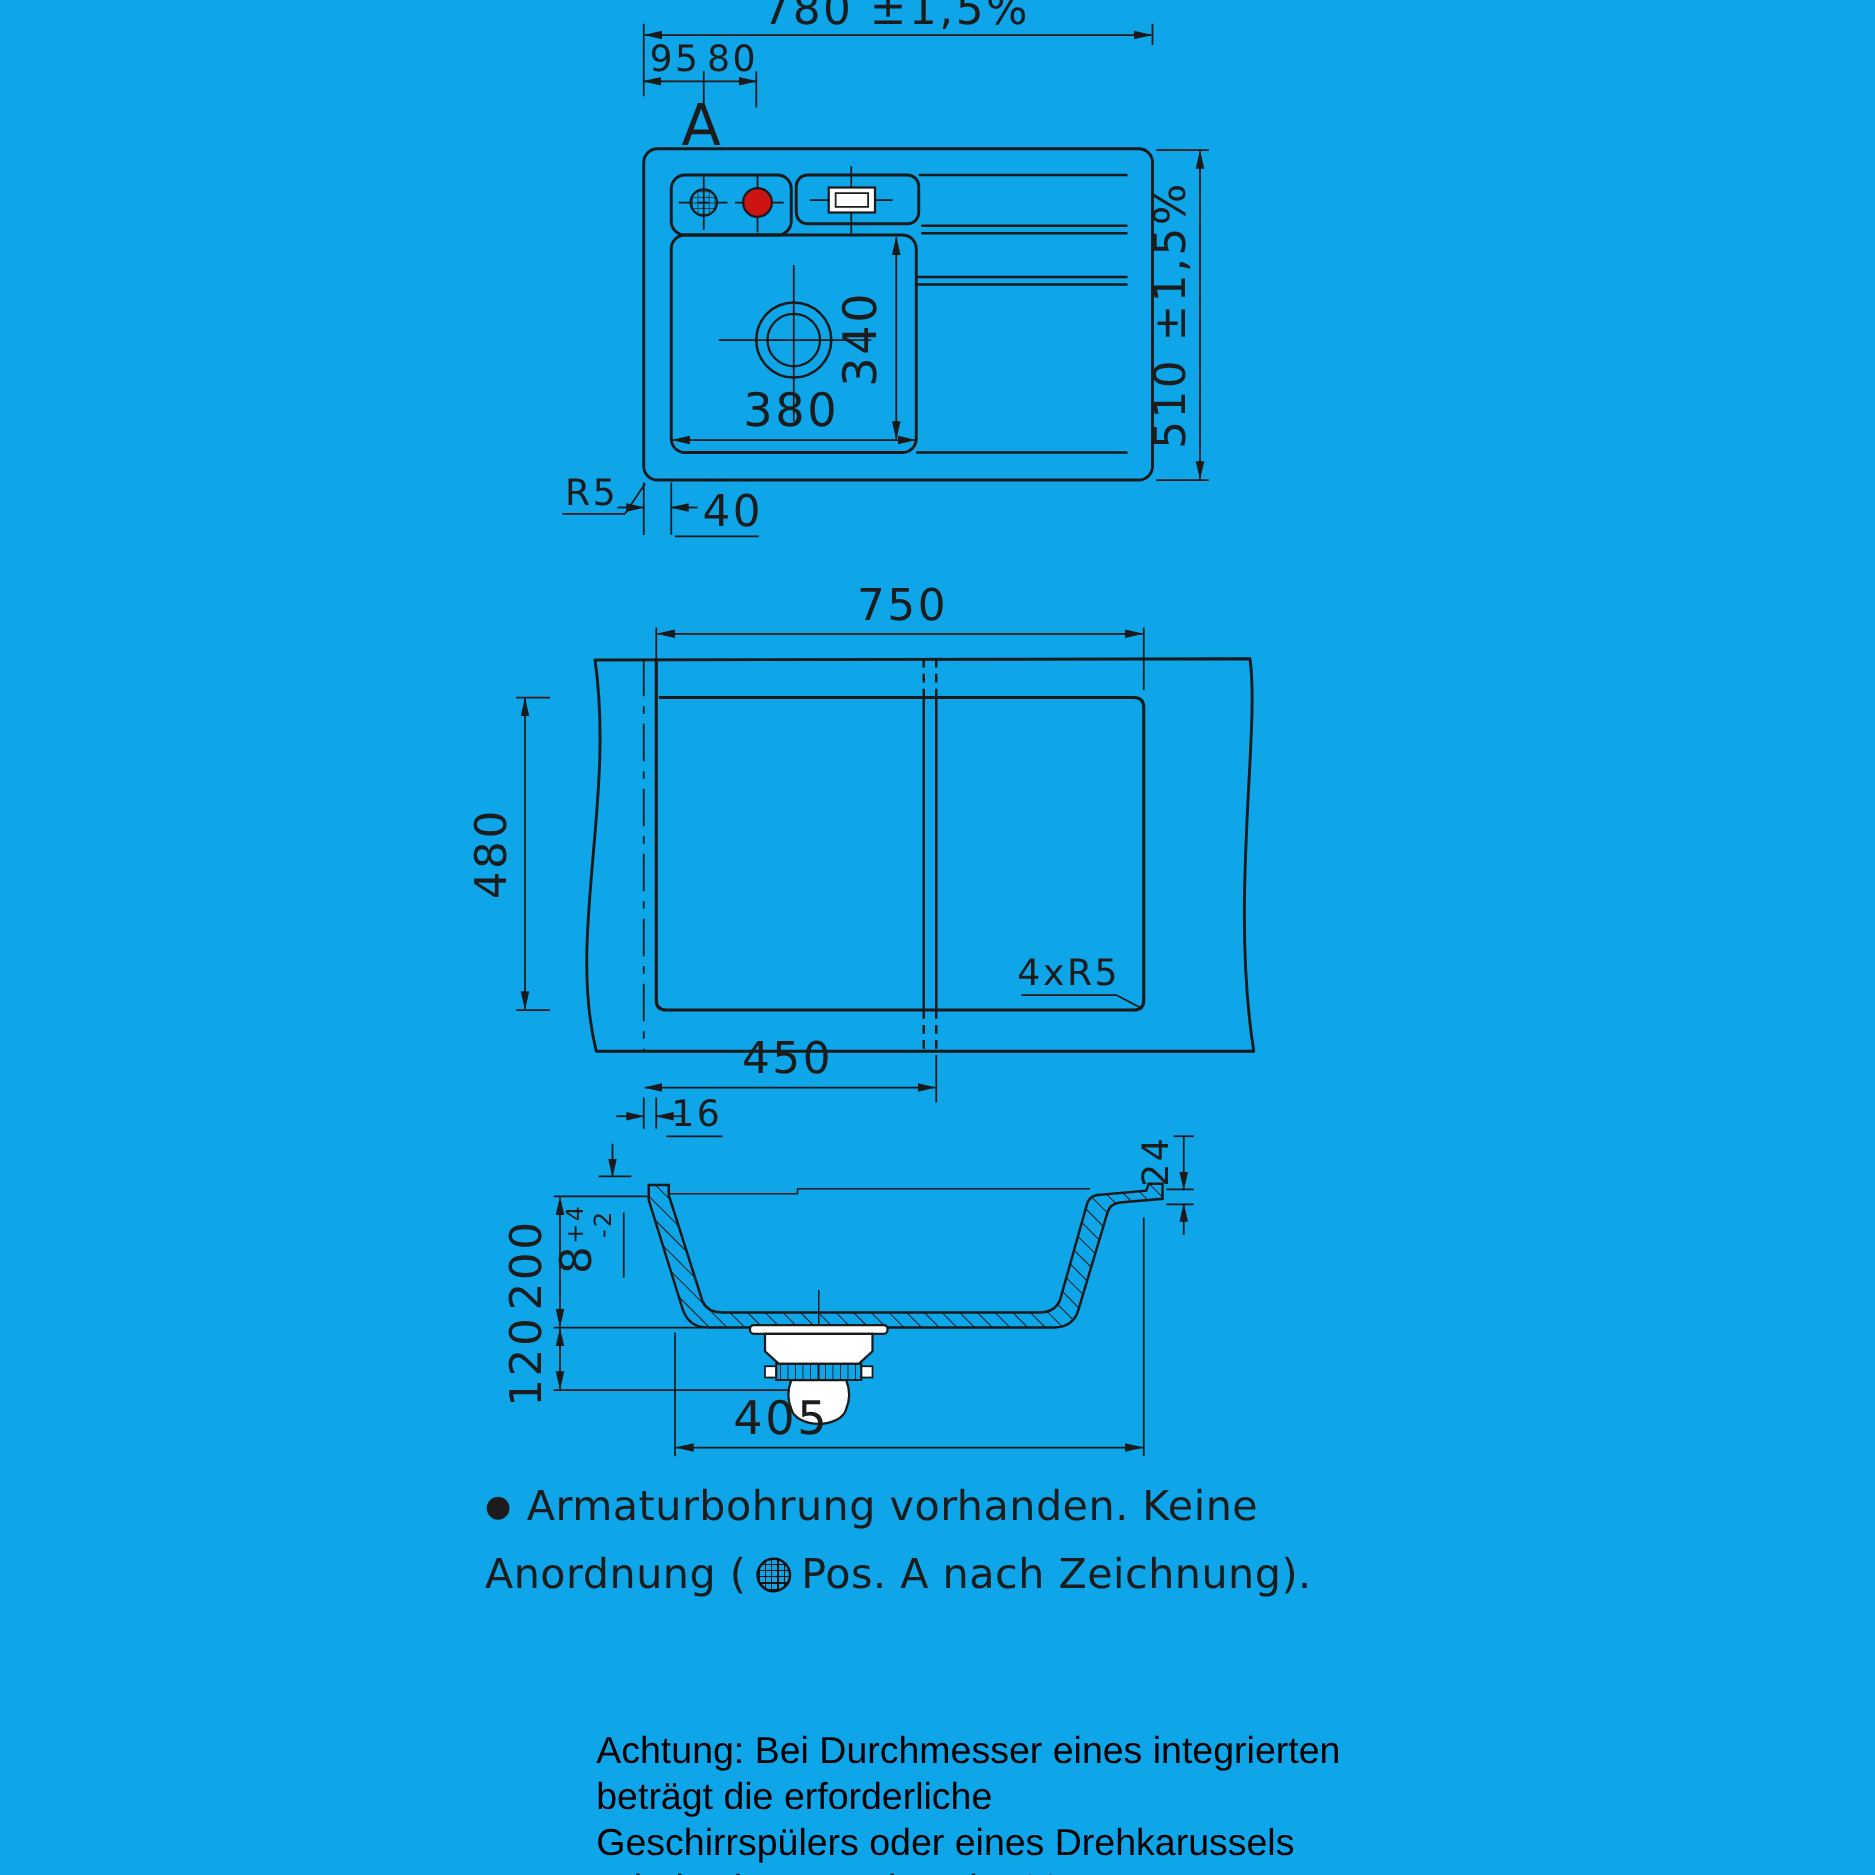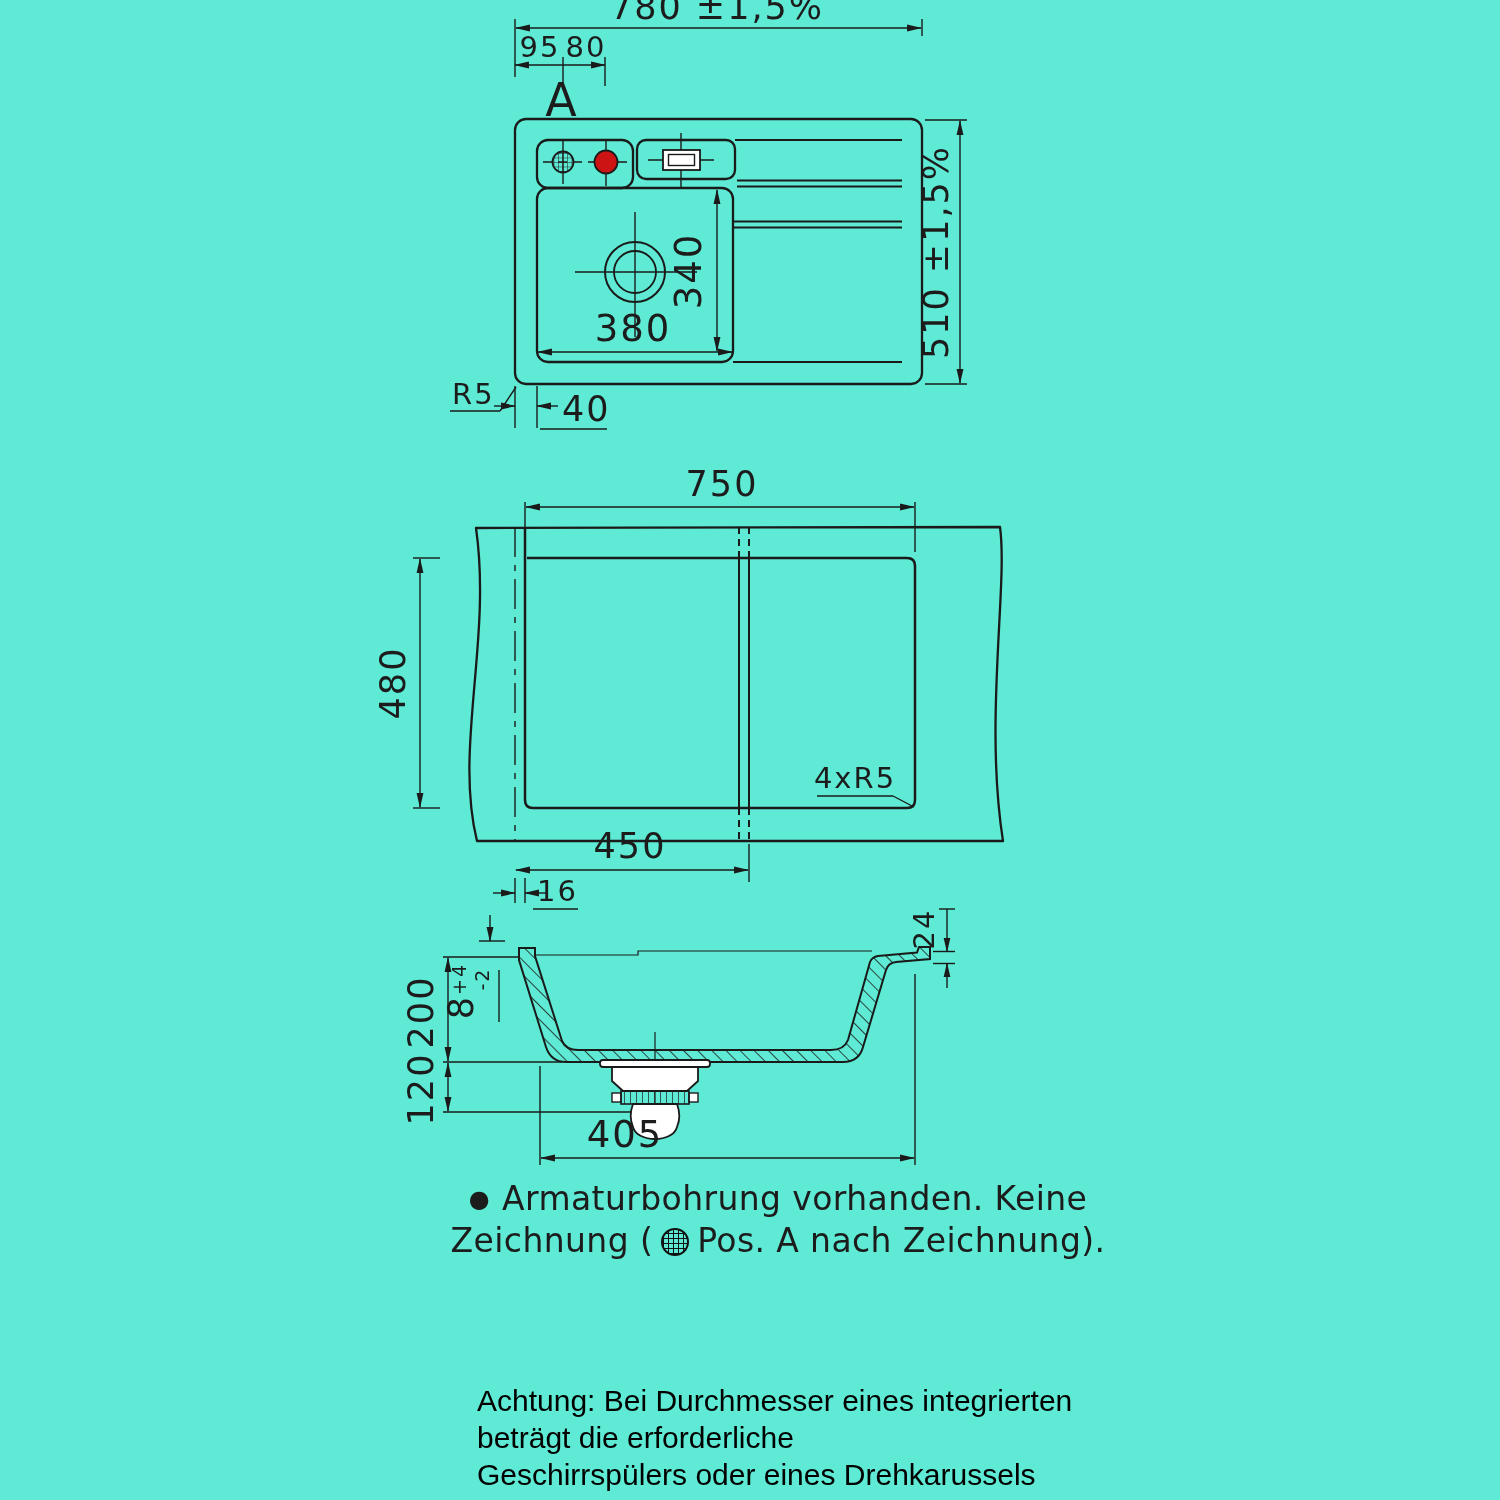--- a/index.html
+++ b/index.html
@@ -1,29 +1,29 @@
 <!DOCTYPE html>
 <html><head>
 <meta charset="utf-8">
 <style>
   html,body{margin:0;padding:0;background:#fff;}
-  #stage{position:relative;width:1500px;height:1500px;background:#5eead4;overflow:hidden;
+  #stage{position:relative;width:1500px;height:1500px;background:#0ea5e9;overflow:hidden;
          font-family:"DejaVu Sans",sans-serif;}
   svg{position:absolute;left:0;top:0;}
   .ol{stroke:#1a1a1a;stroke-width:2.3;fill:none;stroke-linejoin:round;}
   .tl{stroke:#1a1a1a;stroke-width:2;fill:none;}
   .dl{stroke:#1a1a1a;stroke-width:1.4;fill:none;}
   .thin{stroke:#1a1a1a;stroke-width:1.2;fill:none;}
   text{fill:#1c1c1c;font-family:"DejaVu Sans",sans-serif;letter-spacing:2px;}
   .d36{font-size:35px;}
   .d38{font-size:37px;}
   .d30{font-size:29px;}
   .d46{font-size:46px;}
-  .notes{position:absolute;left:388px;top:1178px;width:780px;font-size:33px;line-height:42px;
-         color:#1c1c1c;letter-spacing:0.4px;text-align:center;}
+  .notes{position:absolute;left:388px;top:1178px;width:780px;font-size:33px;line-height:54px;
+         color:#1c1c1c;letter-spacing:0.4px;}
   .notes .bullet{font-size:24px;vertical-align:3px;margin-right:12px;}
   .hatch-dot{display:inline-block;width:24px;height:24px;border:2px solid #111;border-radius:50%;
      vertical-align:-4px;margin:0 8px;
      background-image:repeating-linear-gradient(0deg,#111 0 1px,transparent 1px 5px),
                       repeating-linear-gradient(90deg,#111 0 1px,transparent 1px 5px);}
   .warning{position:absolute;left:477px;top:1382px;width:600px;
      font-family:"Liberation Sans",sans-serif;font-size:30px;line-height:37px;color:#000;}
 </style>
 </head>
 <body>
@@ -222,21 +222,21 @@
       <line x1="933" y1="963.5" x2="955" y2="963.5" class="dl"></line>
       <line x1="947" y1="909" x2="947" y2="951.5" class="dl" marker-end="url(#ma)"></line>
       <line x1="947" y1="963.5" x2="947" y2="988" class="dl" marker-start="url(#ma)"></line>
       <text x="934" y="929" text-anchor="middle" transform="rotate(-90 934 929)" class="d30">24</text>
     </g>
   </g>
 </svg>
 
 <div class="notes">
   <div><span class="bullet">●</span><span>Armaturbohrung vorhanden. Keine</span></div>
-  <div><span>Zeichnung (</span><span class="hatch-dot"></span><span>Pos. A nach Zeichnung).</span></div>
+  <div><span>Anordnung (</span><span class="hatch-dot"></span><span>Pos. A nach Zeichnung).</span></div>
 </div>
 
 <div class="warning">
   <div>Achtung: Bei Durchmesser eines integrierten</div>
   <div>beträgt die erforderliche</div>
   <div>Geschirrspülers oder eines Drehkarussels</div>
   <div>Arbeitsplattenstärke min. 20mm!</div>
 </div>
 </div>
 

